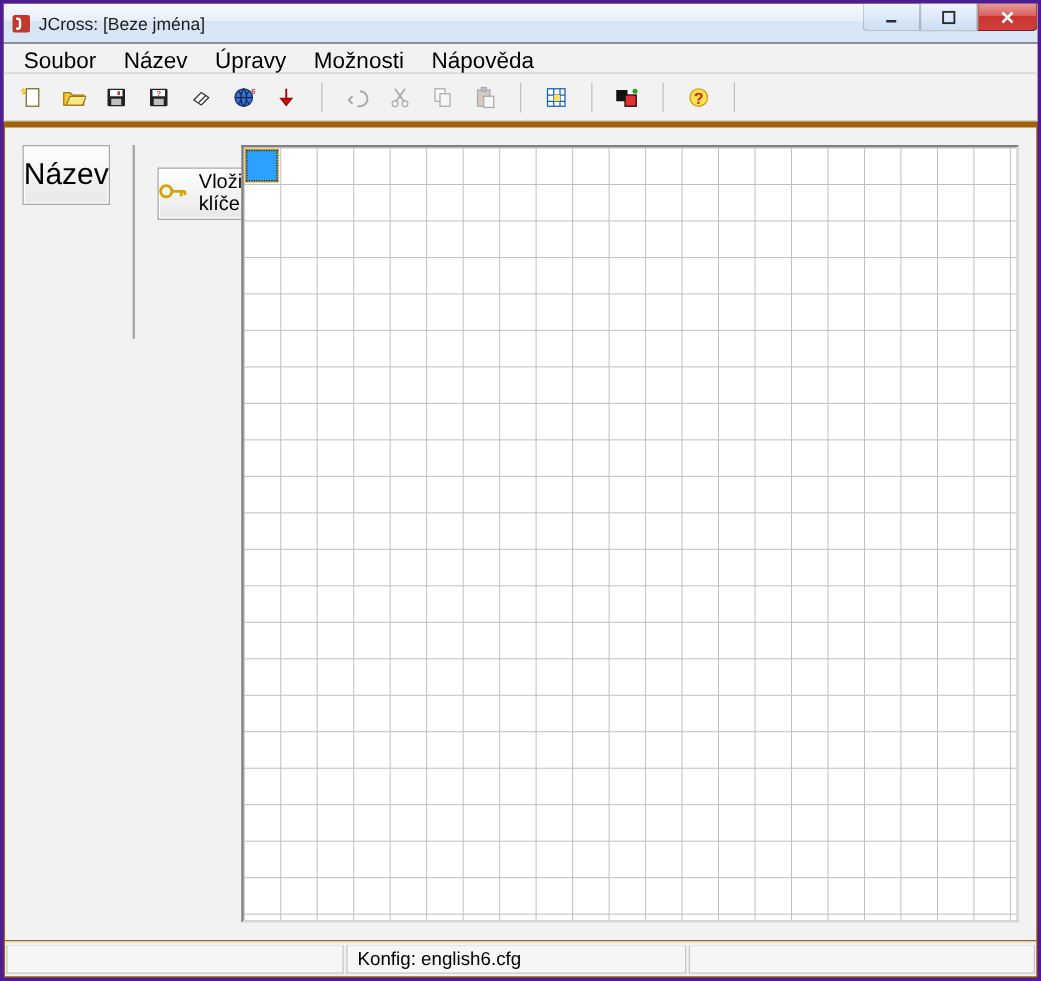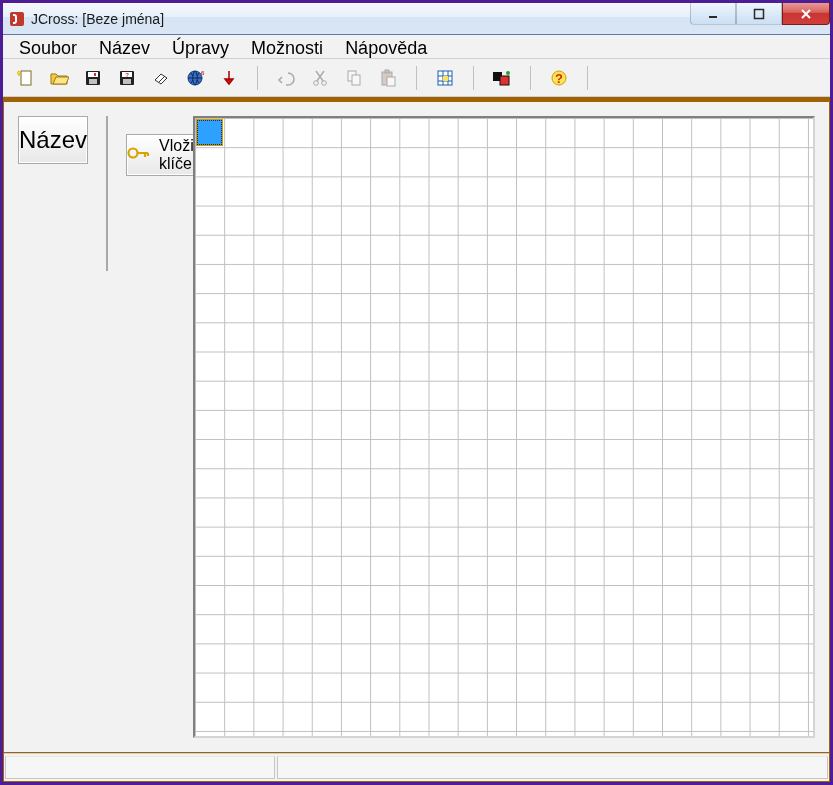--- a/index.html
+++ b/index.html
@@ -350,16 +350,17 @@
     <div class="grid-container">
       <div class="grid-frame">
         <div class="grid-lines"></div>
         <div class="cursor-cell"></div>
       </div>
     </div>
   </div>
 
   <div class="statusbar">
     <div class="status-cell a"></div>
+    <div class="status-cell b">Konfig: english6.cfg</div>
     <div class="status-cell c"></div>
   </div>
 
 </div>
 
 </body></html>

